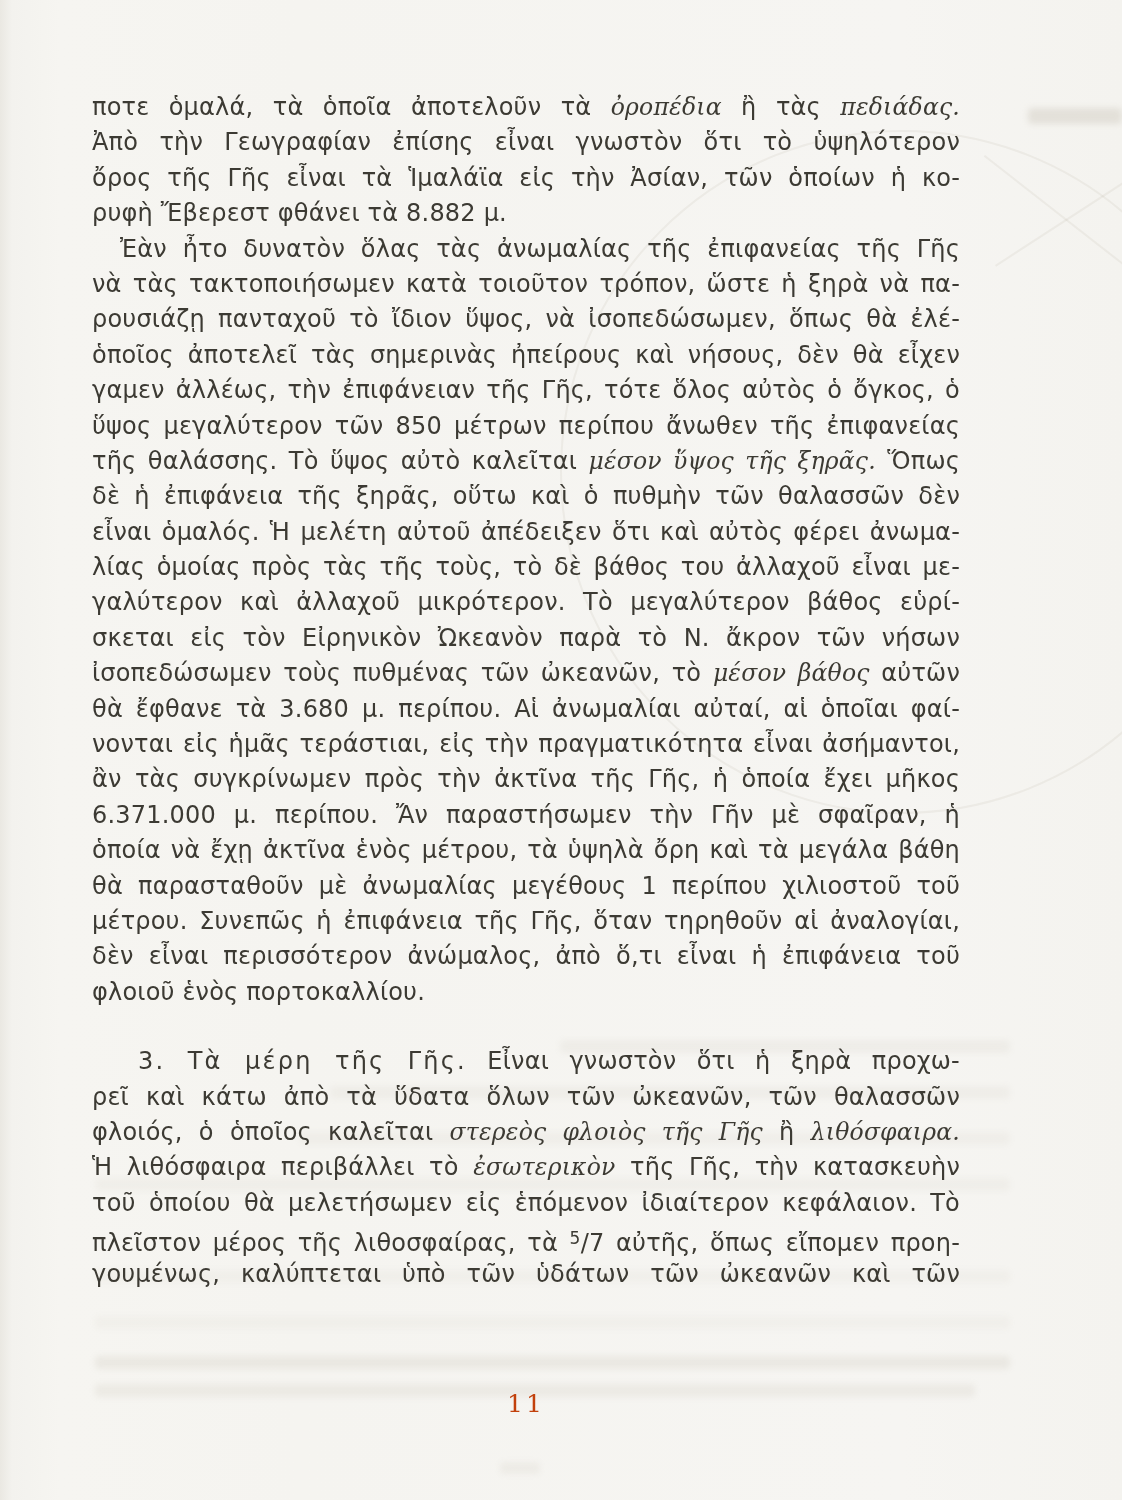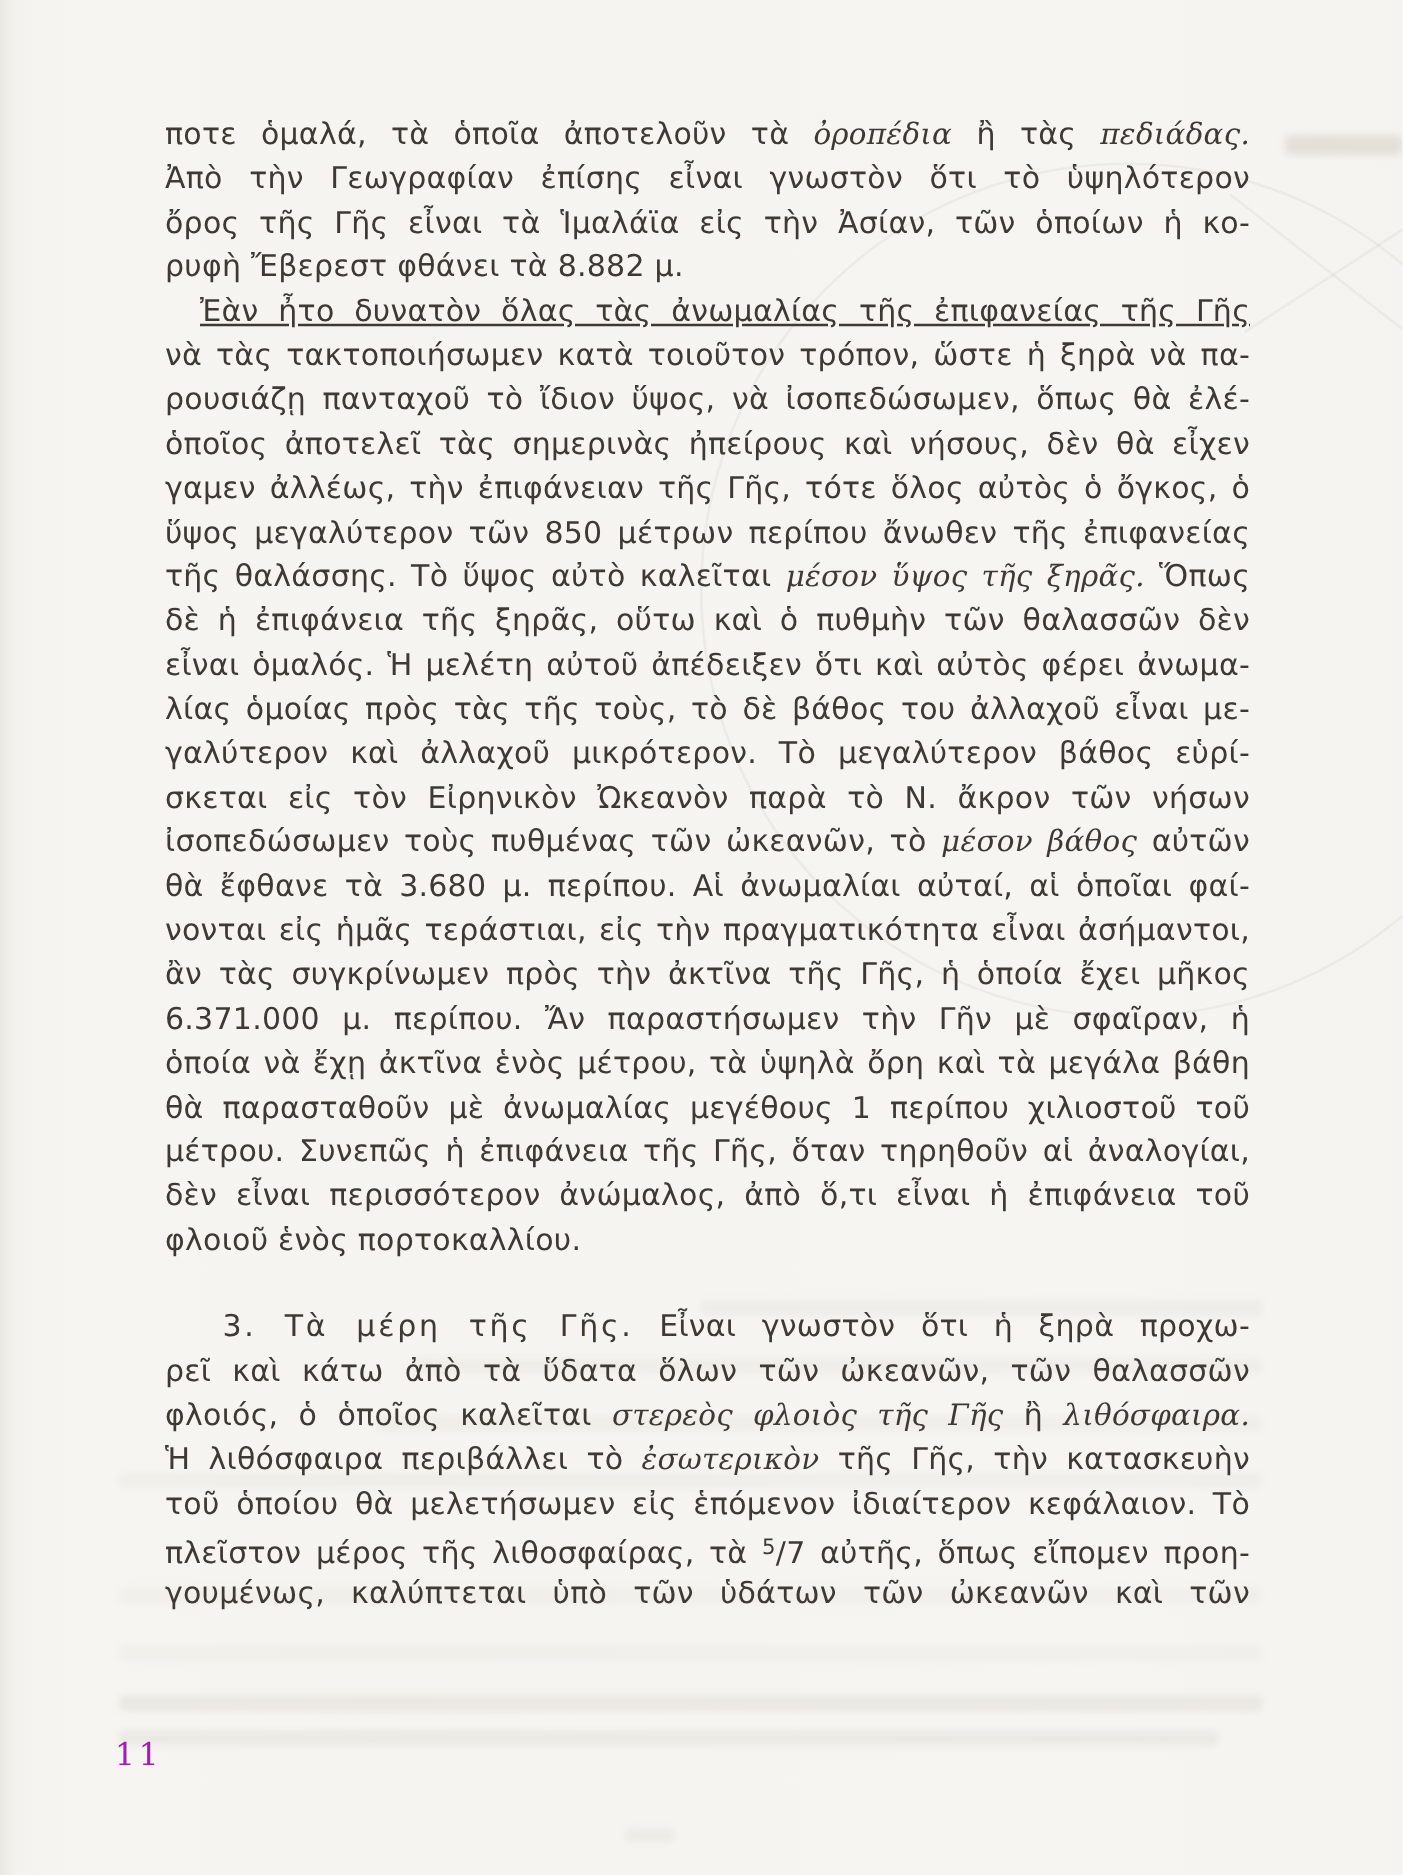--- a/index.html
+++ b/index.html
@@ -8,35 +8,35 @@
     background:linear-gradient(90deg,#eae8e2 0px,#f3f2ee 12px,#f6f5f1 60px,#f5f4f0 300px,#f6f5f2 900px,#f4f3ef 1122px);
     font-family:"DejaVu Sans",sans-serif;color:#3c3a33;
   }
   .page{position:absolute;inset:0;}
   
   .ghost{position:absolute;pointer-events:none;}
   .gbar{background:#a89f8c;filter:blur(3px);border-radius:4px;height:13px;}
   .gcircle{border:2px solid rgba(160,148,125,0.10);border-radius:50%;}
   .gline{background:rgba(160,148,125,0.10);height:2px;transform-origin:left top;}
   
-  .text-block{position:absolute;left:92px;top:90px;width:868px;margin-left:40px;}
+  .text-block{position:absolute;left:92px;top:90px;width:868px;}
   .line{
     font-size:24px;line-height:35.4px;height:35.4px;overflow:hidden;
     letter-spacing:0.2px;
   }
   .line.just{text-align:justify;text-align-last:justify;}
-  .para.indent .line:first-child{text-indent:28px;text-decoration:underline;}
+  .para.indent .line:first-child{text-indent:28px;}
   .para.indent2 .line:first-child{text-indent:46px;}
   .para.gap{margin-top:34px;}
   .seg-italic{font-family:"DejaVu Serif",serif;font-style:italic;font-size:23.5px;}
   .seg-bold{font-weight:normal;letter-spacing:2.2px;}
   .seg-sup{vertical-align:7px;font-size:17px;}
   .page-number{
-    position:absolute;left:92px;top:1389px;width:868px;text-align:left;
-    font-family:"DejaVu Serif",serif;font-size:25px;letter-spacing:3px;color:#a21caf;
+    position:absolute;left:92px;top:1389px;width:868px;text-align:center;
+    font-family:"DejaVu Serif",serif;font-size:25px;letter-spacing:3px;color:#c2410c;
   }
 </style>
 </head>
 <body>
 
 <div class="page">
 
   <div class="ghost gcircle" style="left:560px;top:130px;width:680px;height:680px;"></div>
   <div class="ghost gline" style="left:985px;top:155px;width:210px;transform:rotate(38deg);"></div>
   <div class="ghost gline" style="left:995px;top:265px;width:190px;transform:rotate(-33deg);"></div>

